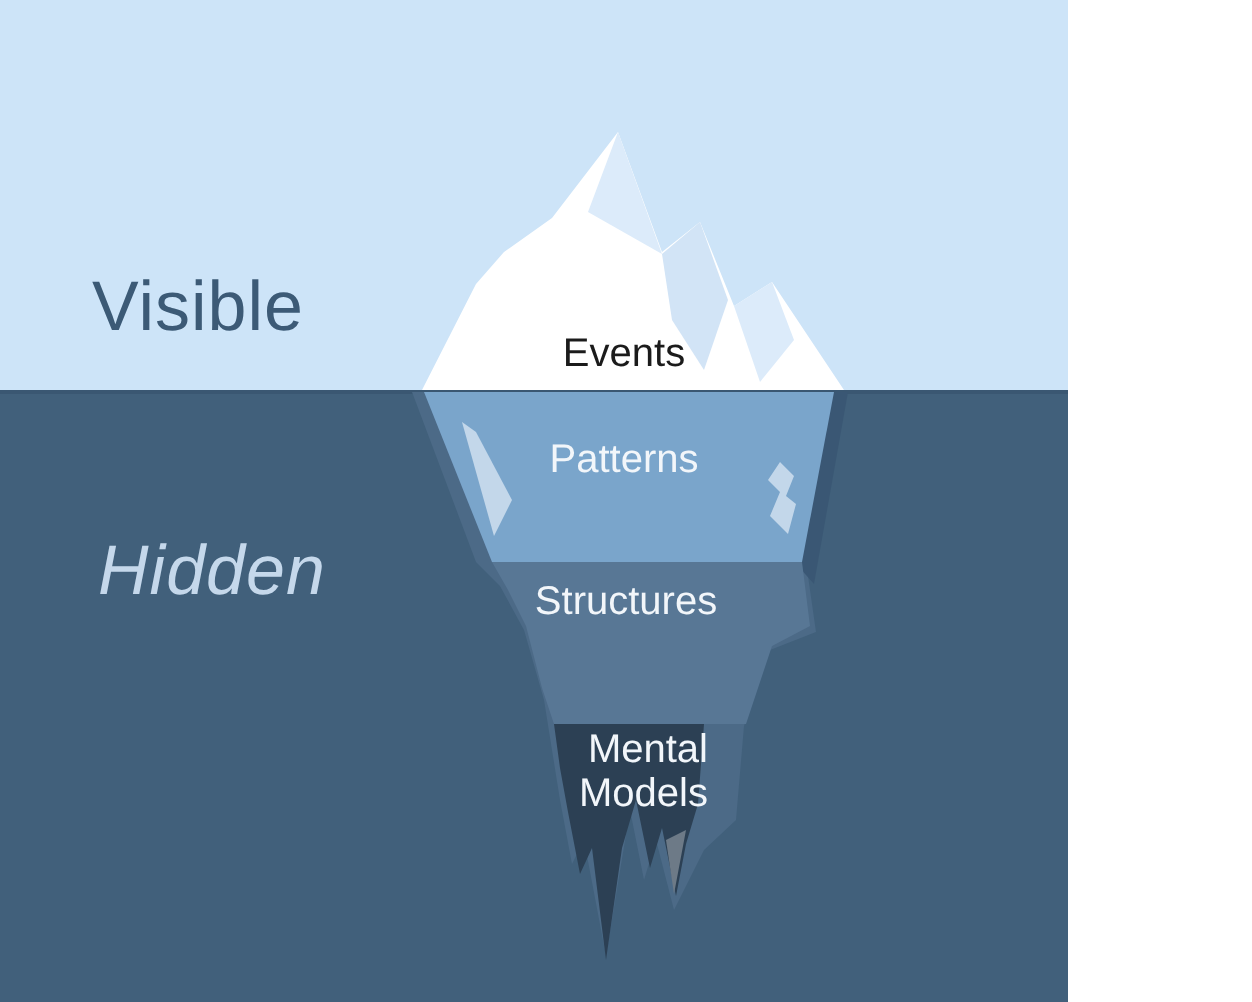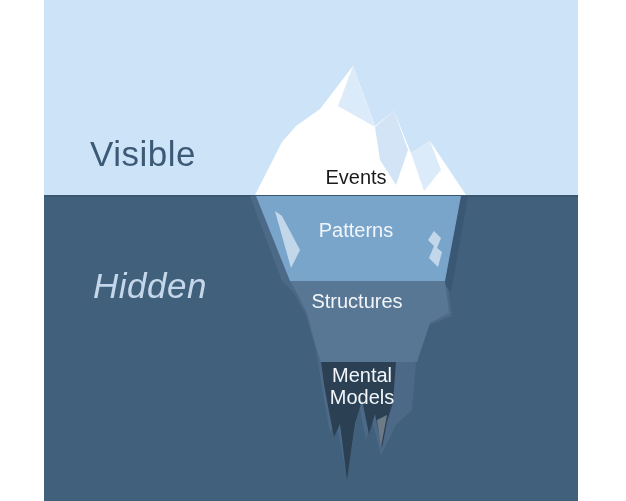--- a/index.html
+++ b/index.html
@@ -2,42 +2,41 @@
 <html style="--sky: #cde4f8; --water: #41607b; --waterline_shadow: #35506b; --visible_text: #3c5a76; --hidden_text: #c5d8eb; --iceberg_white: #ffffff; --ice_tint_light: #dcebfa; --ice_tint_mid: #d2e4f6; --patterns_band: #7aa5cb; --ice_shard: #c3d7ea; --edge_shadow: #3a5774; --underwater_silhouette: #4c6a87; --structures_band: #587795; --mental_models_block: #2c4054; --gray_facet: #6d7a87; --events_text: #1b1b1b; --underwater_label_text: #f2f6fa;"><head>
 <meta charset="utf-8">
 <style>
   html, body { margin: 0; padding: 0; background: #ffffff; }
   .stage {
     position: relative;
     width: 534px;
     height: 501px;
     overflow: hidden;
     font-family: "Liberation Sans", "DejaVu Sans", sans-serif;
-    margin-left: 44px;
   }
   .stage svg { position: absolute; left: 0; top: 0; display: block; }
   .label { position: absolute; margin: 0; white-space: nowrap; }
   .zone-label {
     font-size: 35px;
     font-weight: 400;
     letter-spacing: 0.5px;
   }
   .zone-label.visible-zone { left: 20px; top: 134px; width: 158px; text-align: center; color: var(--visible_text); }
   .zone-label.hidden-zone  { left: 22px; top: 266px; width: 168px; text-align: center; color: var(--hidden_text); font-style: italic; }
   .level-label {
     font-size: 20px;
     font-weight: 400;
     text-align: center;
   }
   .level-events     { left: 252px; top: 166px; width: 120px; color: var(--events_text); }
   .level-patterns   { left: 252px; top: 219px; width: 120px; color: var(--underwater_label_text); }
   .level-structures { left: 253px; top: 290px; width: 120px; color: var(--underwater_label_text); }
   .level-mental {
     left: 282px; top: 364px; width: 72px;
-    text-align: center;
+    text-align: right;
     white-space: normal;
     line-height: 22px;
     color: var(--underwater_label_text);
   }
 </style>
 </head>
 <body>
 
 <div class="stage">
 

